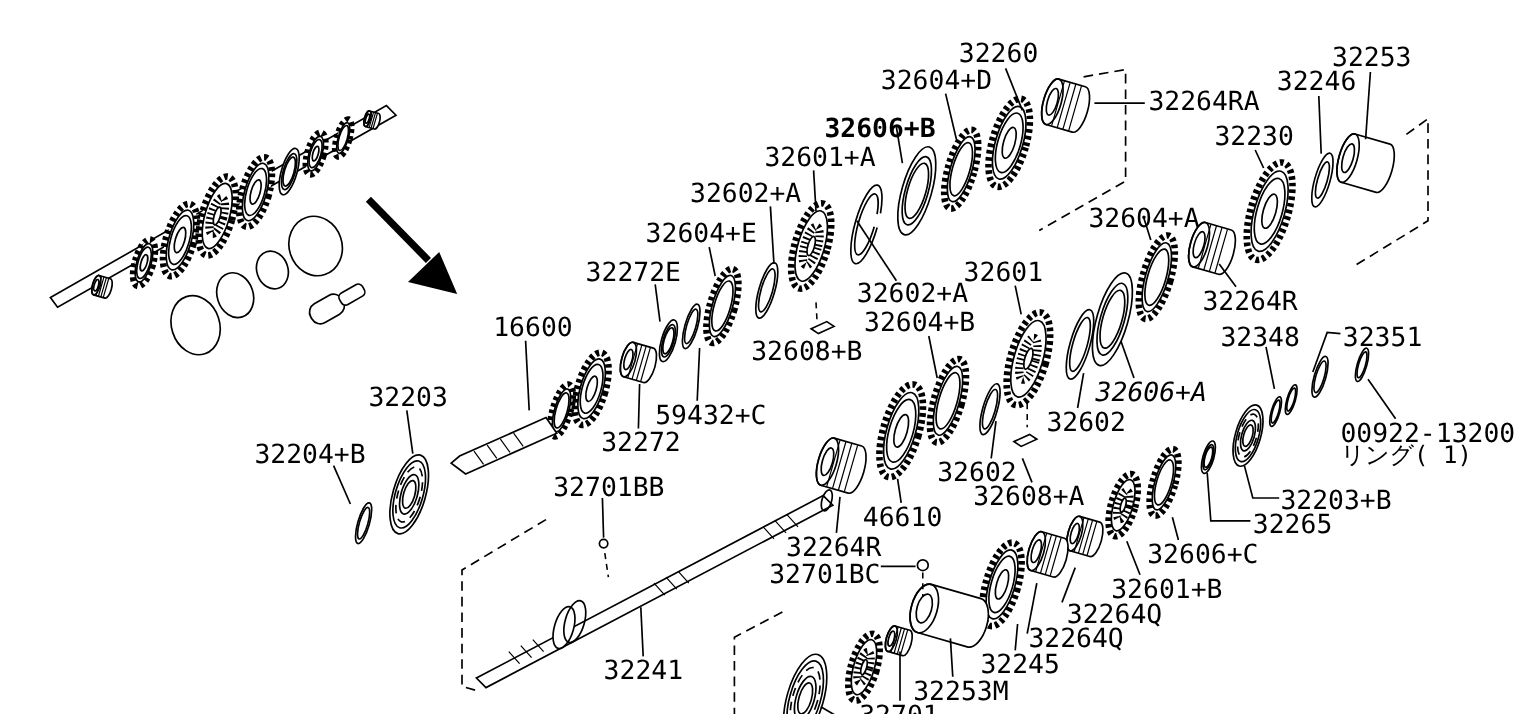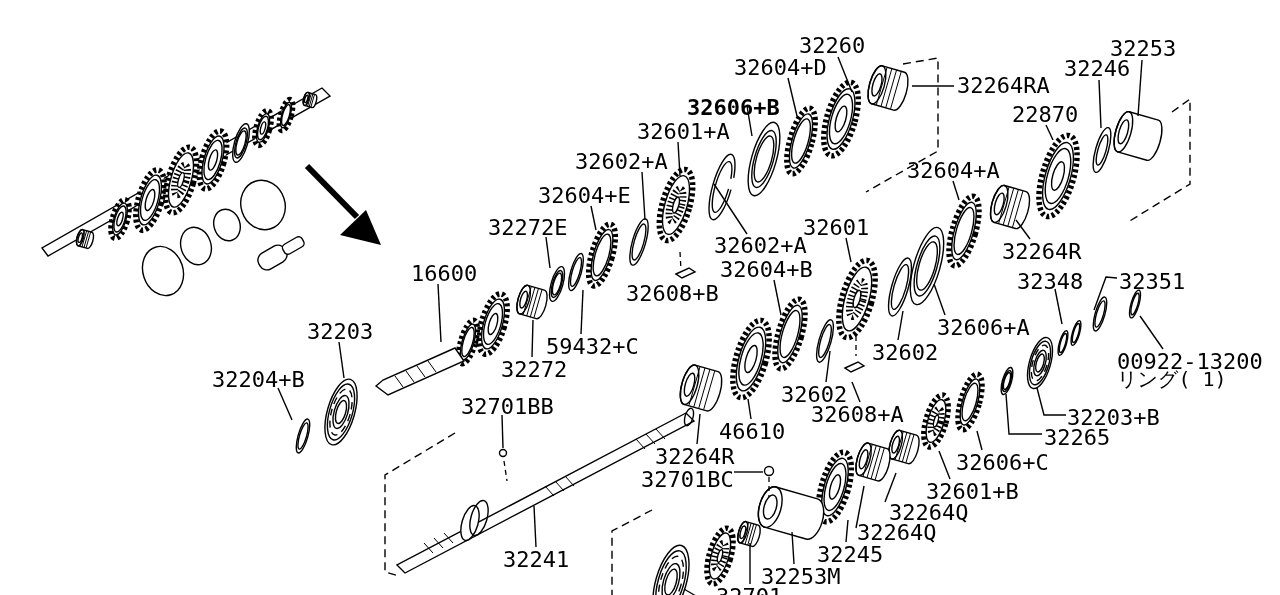--- a/index.html
+++ b/index.html
@@ -233,28 +233,28 @@
       <div class="part-label" style="left: 734px; top: 33px;">32604+D</div>
       <div class="part-label" style="left: 687px; top: 73px; font-weight: bold;">32606+B</div>
       <div class="part-label" style="left: 637px; top: 97px;">32601+A</div>
       <div class="part-label" style="left: 575px; top: 127px;">32602+A</div>
       <div class="part-label" style="left: 538px; top: 161px;">32604+E</div>
       <div class="part-label" style="left: 488px; top: 193px;">32272E</div>
       <div class="part-label" style="left: 411px; top: 239px;">16600</div>
       <div class="part-label" style="left: 957px; top: 51px;">32264RA</div>
       <div class="part-label" style="left: 1110px; top: 14px;">32253</div>
       <div class="part-label" style="left: 1064px; top: 34px;">32246</div>
-      <div class="part-label" style="left: 1012px; top: 80px;">22870</div>
-      <div class="part-label" style="left: 907px; top: 136px;">32604+A</div>
+      <div class="part-label" style="left: 1012px; top: 80px;">32230</div>
+      <div class="part-label" style="left: 907px; top: 148px;">32604+A</div>
       <div class="part-label" style="left: 803px; top: 193px;">32601</div>
       <div class="part-label" style="left: 714px; top: 211px;">32602+A</div>
       <div class="part-label" style="left: 720px; top: 235px;">32604+B</div>
       <div class="part-label" style="left: 1002px; top: 217px;">32264R</div>
       <div class="part-label" style="left: 626px; top: 259px;">32608+B</div>
-      <div class="part-label" style="left: 937px; top: 293px;">32606+A</div>
+      <div class="part-label" style="left: 913px; top: 293px; font-style: italic;">32606+A</div>
       <div class="part-label" style="left: 1017px; top: 247px;">32348</div>
       <div class="part-label" style="left: 1119px; top: 247px;">32351</div>
       <div class="part-label" style="left: 307px; top: 297px;">32203</div>
       <div class="part-label" style="left: 546px; top: 312px;">59432+C</div>
       <div class="part-label" style="left: 501px; top: 335px;">32272</div>
       <div class="part-label" style="left: 872px; top: 318px;">32602</div>
       <div class="part-label" style="left: 212px; top: 345px;">32204+B</div>
       <div class="part-label" style="left: 1117px; top: 327px;">00922-13200</div>
       <div class="part-label" style="left: 1117px; top: 345px; font-size: 20px;">リング( 1)</div>
       <div class="part-label" style="left: 781px; top: 360px;">32602</div>

